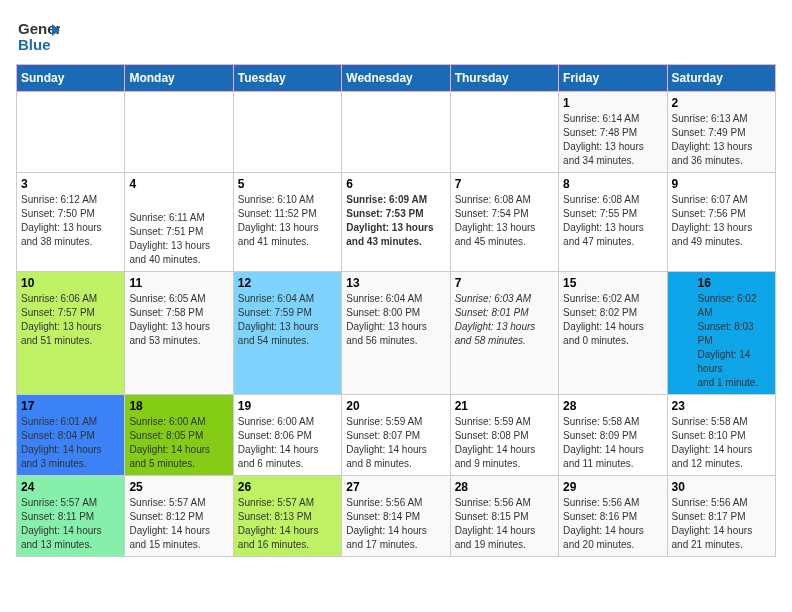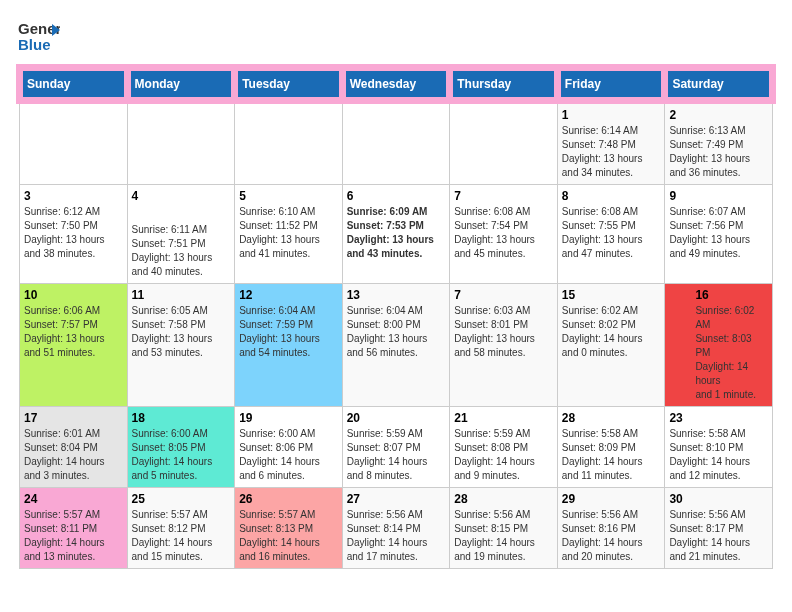--- a/index.html
+++ b/index.html
@@ -37,21 +37,21 @@
       width: 100%;
       border-collapse: collapse;
       font-size: 11px;
     }
     .calendar th {
       background-color: #1a6bb5;
       color: #fff;
       padding: 6px 4px;
       text-align: left;
       font-size: 12px;
-      border: 7px solid #f9a8d4;
+      border: 1px solid #f9a8d4;
     }
     .calendar td {
       border: 1px solid #ccc;
       vertical-align: top;
       padding: 4px;
       width: calc(100% / 7);
       min-height: 80px;
       background: #fff;
     }
     .calendar tr:nth-child(odd) td {
@@ -202,49 +202,49 @@
         </td>
         <td style="background-color: rgb(249, 249, 249);">
           <div class="day-number">13</div>
           <div class="day-info" style="white-space: pre-line;">Sunrise: 6:04 AM
 Sunset: 8:00 PM
 Daylight: 13 hours
 and 56 minutes.</div>
         </td>
         <td style="background-color: rgb(249, 249, 249);">
           <div class="day-number">7</div>
-          <div class="day-info" style="white-space: pre-line;">Sunrise: 6:03 AM
+          <div class="day-info" style="white-space: pre-line; font-style: italic;">Sunrise: 6:03 AM
 Sunset: 8:01 PM
 Daylight: 13 hours
 and 58 minutes.</div>
         </td>
         <td style="background-color: rgb(249, 249, 249);">
           <div class="day-number">15</div>
           <div class="day-info" style="white-space: pre-line;">Sunrise: 6:02 AM
 Sunset: 8:02 PM
 Daylight: 14 hours
 and 0 minutes.</div>
         </td>
-        <td style="background-color: #ef4444; padding-left: 30px;">
+        <td style="background-color: #0ea5e9; padding-left: 30px;">
           <div class="day-number">16</div>
           <div class="day-info" style="white-space: pre-line;">Sunrise: 6:02 AM
 Sunset: 8:03 PM
 Daylight: 14 hours
 and 1 minute.</div>
         </td>
       </tr>
       <tr>
-        <td style="background-color: #e5e5e5;">
+        <td style="background-color: #3b82f6;">
           <div class="day-number">17</div>
           <div class="day-info" style="white-space: pre-line;">Sunrise: 6:01 AM
 Sunset: 8:04 PM
 Daylight: 14 hours
 and 3 minutes.</div>
         </td>
-        <td style="background-color: #5eead4;">
+        <td style="background-color: #84cc16;">
           <div class="day-number">18</div>
           <div class="day-info" style="white-space: pre-line;">Sunrise: 6:00 AM
 Sunset: 8:05 PM
 Daylight: 14 hours
 and 5 minutes.</div>
         </td>
         <td style="background-color: rgb(255, 255, 255);">
           <div class="day-number">19</div>
           <div class="day-info" style="white-space: pre-line;">Sunrise: 6:00 AM
 Sunset: 8:06 PM
@@ -274,35 +274,35 @@
         </td>
         <td style="background-color: rgb(255, 255, 255);">
           <div class="day-number">23</div>
           <div class="day-info" style="white-space: pre-line;">Sunrise: 5:58 AM
 Sunset: 8:10 PM
 Daylight: 14 hours
 and 12 minutes.</div>
         </td>
       </tr>
       <tr>
-        <td style="background-color: #f9a8d4;">
+        <td style="background-color: #86efac;">
           <div class="day-number">24</div>
           <div class="day-info" style="white-space: pre-line;">Sunrise: 5:57 AM
 Sunset: 8:11 PM
 Daylight: 14 hours
 and 13 minutes.</div>
         </td>
         <td style="background-color: rgb(249, 249, 249);">
           <div class="day-number">25</div>
           <div class="day-info" style="white-space: pre-line;">Sunrise: 5:57 AM
 Sunset: 8:12 PM
 Daylight: 14 hours
 and 15 minutes.</div>
         </td>
-        <td style="background-color: #fca5a5; margin-top: 16px;">
+        <td style="background-color: #bef264; margin-top: 16px;">
           <div class="day-number">26</div>
           <div class="day-info" style="white-space: pre-line;">Sunrise: 5:57 AM
 Sunset: 8:13 PM
 Daylight: 14 hours
 and 16 minutes.</div>
         </td>
         <td style="background-color: rgb(249, 249, 249);">
           <div class="day-number">27</div>
           <div class="day-info" style="white-space: pre-line;">Sunrise: 5:56 AM
 Sunset: 8:14 PM

